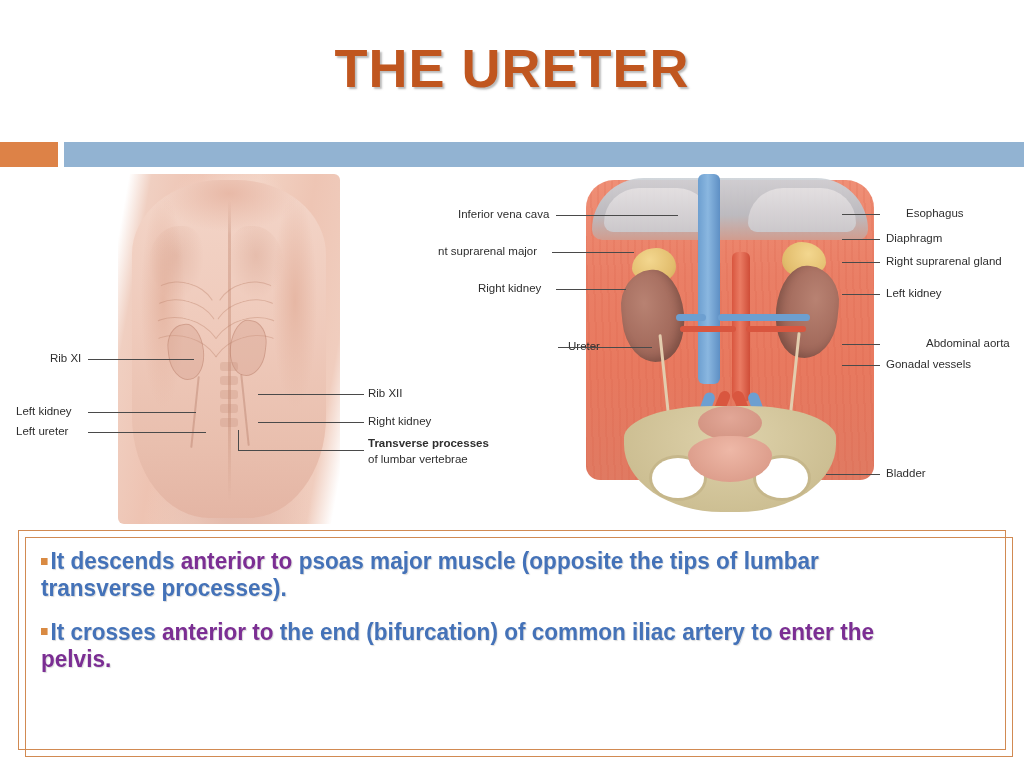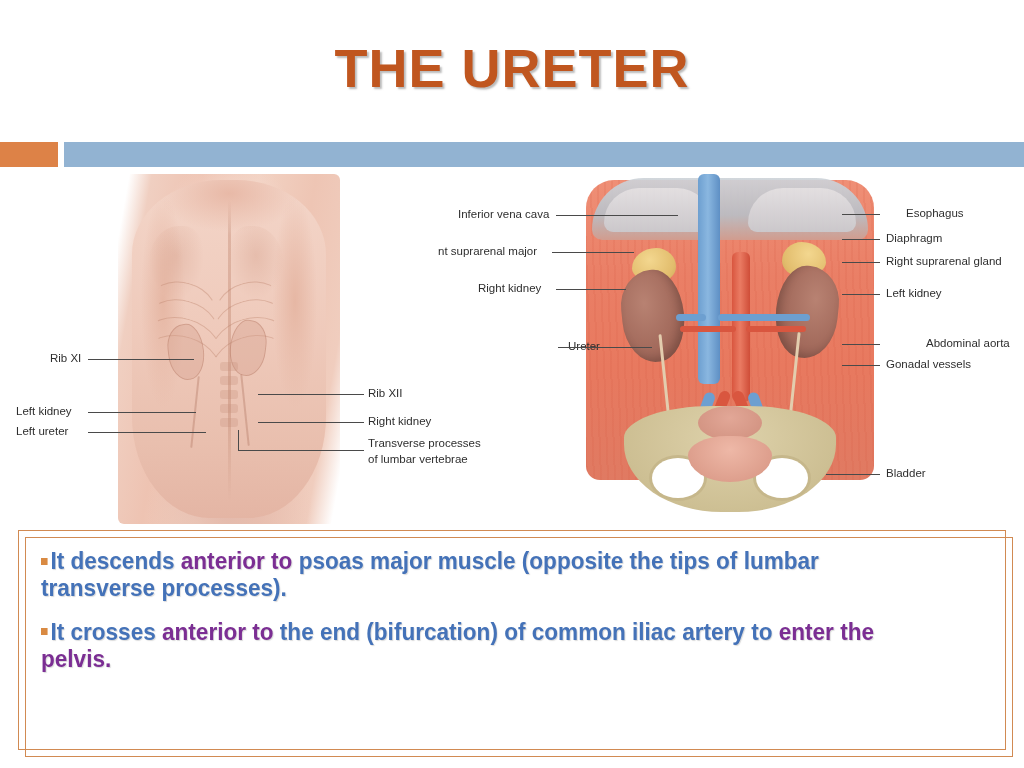--- a/index.html
+++ b/index.html
@@ -394,21 +394,21 @@
     <div class="leader" style="left:78px; top:260px; width:118px;"></div>
 
     <div class="leader" style="left:248px; top:222px; width:106px;"></div>
     <div class="lbl" style="left:358px; top:215px;">Rib XII</div>
 
     <div class="leader" style="left:248px; top:250px; width:106px;"></div>
     <div class="lbl" style="left:358px; top:243px;">Right kidney</div>
 
     <div class="leader" style="left:228px; top:278px; width:126px;"></div>
     <div class="leader-v" style="left:228px; top:258px; height:20px;"></div>
-    <div class="lbl" style="left:358px; top:265px;">Transverse processes</div>
+    <div class="lbl" style="left:358px; top:265px;font-weight:bold;">Transverse processes</div>
     <div class="lbl" style="left:358px; top:281px;">of lumbar vertebrae</div>
   </div>
 
   <div id="figure-abdomen">
 
     <div class="abd-art">
       <div class="muscle-wall"></div>
       <div class="diaphragm-dome"></div>
 
       <div class="ivc"></div>

